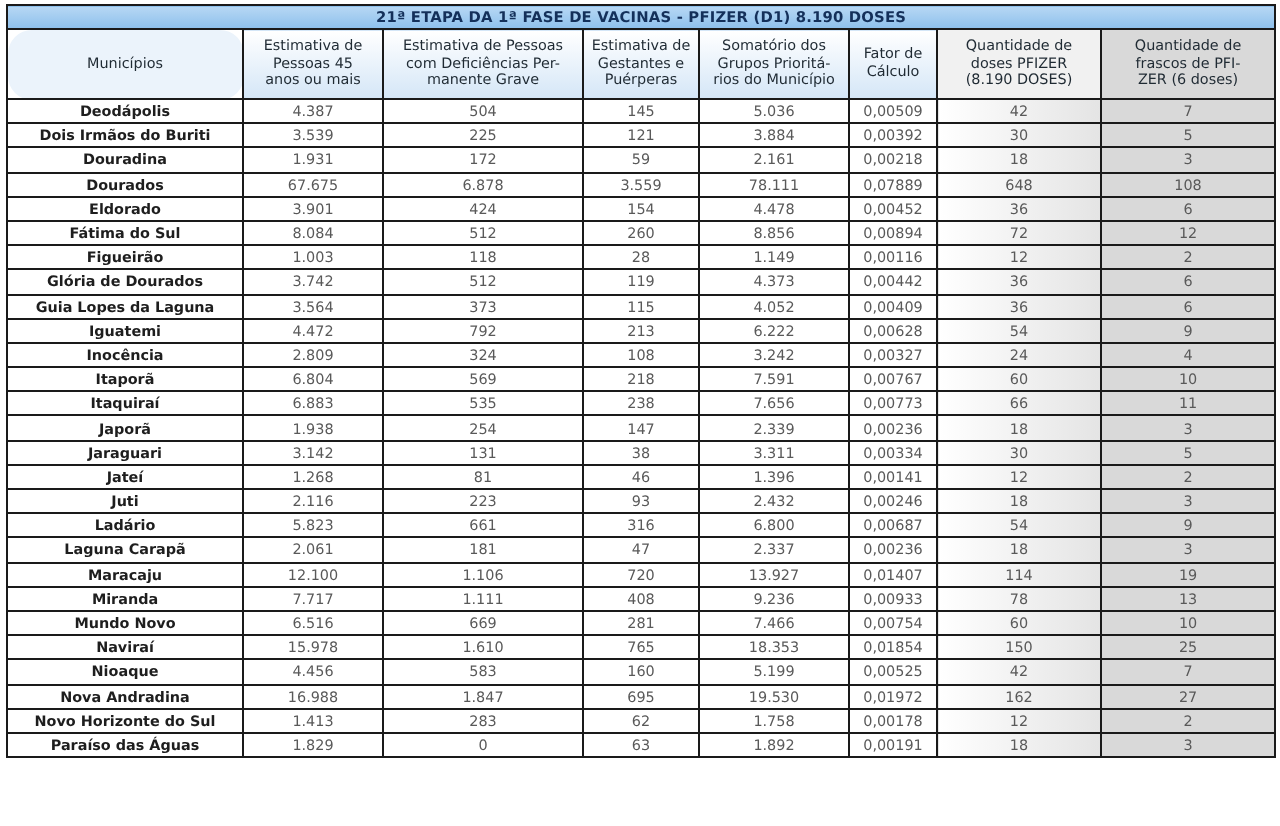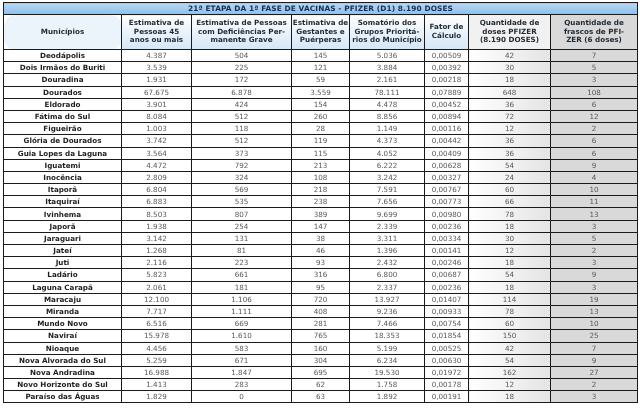--- a/index.html
+++ b/index.html
@@ -1,21 +1,21 @@
 <!DOCTYPE html>
 <html><head>
 <meta charset="utf-8">
 <style>
   html, body { margin: 0; padding: 0; background: #ffffff; }
   body { width: 640px; height: 413px; overflow: hidden; font-family: "DejaVu Sans", sans-serif; }
   .wrap { position: absolute; left: 3px; top: 2px; width: 634px; }
   table { border-collapse: collapse; width: 634px; table-layout: fixed; font-size: 7.4px; }
   td, th { border: 1px solid #1a1a1a; padding: 0; text-align: center; vertical-align: middle; overflow: hidden; white-space: nowrap; }
   .title-row th { background: linear-gradient(#b6d7f4, #8dc0ec); color: #14305a; font-weight: bold; height: 11px; font-size: 7.4px; letter-spacing: 0.1px; }
-  .head-row th { height: 34px; color: #1f2a33; font-weight: bold; white-space: normal; line-height: 8.6px; font-size: 7.2px; }
+  .head-row th { height: 34px; color: #1f2a33; font-weight: normal; white-space: normal; line-height: 8.6px; font-size: 7.2px; }
   .h-mun { background: #ebf3fb; border-radius: 12px; }
   .h-blue { background: linear-gradient(#ffffff, #d4e6f7); }
   .h-gray1 { background: #f1f1f1; }
   .h-gray2 { background: #d9d9d9; }
   .data-row td { height: 11.2px; font-size: 7.2px; color: #595959; }
   .data-row td.mun { font-weight: bold; color: #1e1e1e; text-align: center; }
   .data-row td.dos { background: linear-gradient(90deg, #ffffff, #e4e4e4); }
   .data-row td.fra { background: #d9d9d9; }
 </style>
 </head>
@@ -200,30 +200,20 @@
           <td class="mun">Itaquiraí</td>
           <td>6.883</td>
           <td>535</td>
           <td>238</td>
           <td>7.656</td>
           <td>0,00773</td>
           <td class="dos">66</td>
           <td class="fra">11</td>
         </tr>
         <tr class="data-row">
-          <td class="mun">Ivinhema</td>
-          <td>8.503</td>
-          <td>807</td>
-          <td>389</td>
-          <td>9.699</td>
-          <td>0,00980</td>
-          <td class="dos">78</td>
-          <td class="fra">13</td>
-        </tr>
-        <tr class="data-row">
           <td class="mun">Japorã</td>
           <td>1.938</td>
           <td>254</td>
           <td>147</td>
           <td>2.339</td>
           <td>0,00236</td>
           <td class="dos">18</td>
           <td class="fra">3</td>
         </tr>
         <tr class="data-row">
@@ -263,21 +253,21 @@
           <td>316</td>
           <td>6.800</td>
           <td>0,00687</td>
           <td class="dos">54</td>
           <td class="fra">9</td>
         </tr>
         <tr class="data-row">
           <td class="mun">Laguna Carapã</td>
           <td>2.061</td>
           <td>181</td>
-          <td>95</td>
+          <td>47</td>
           <td>2.337</td>
           <td>0,00236</td>
           <td class="dos">18</td>
           <td class="fra">3</td>
         </tr>
         <tr class="data-row">
           <td class="mun">Maracaju</td>
           <td>12.100</td>
           <td>1.106</td>
           <td>720</td>
@@ -320,30 +310,20 @@
           <td class="mun">Nioaque</td>
           <td>4.456</td>
           <td>583</td>
           <td>160</td>
           <td>5.199</td>
           <td>0,00525</td>
           <td class="dos">42</td>
           <td class="fra">7</td>
         </tr>
         <tr class="data-row">
-          <td class="mun">Nova Alvorada do Sul</td>
-          <td>5.259</td>
-          <td>671</td>
-          <td>304</td>
-          <td>6.234</td>
-          <td>0,00630</td>
-          <td class="dos">54</td>
-          <td class="fra">9</td>
-        </tr>
-        <tr class="data-row">
           <td class="mun">Nova Andradina</td>
           <td>16.988</td>
           <td>1.847</td>
           <td>695</td>
           <td>19.530</td>
           <td>0,01972</td>
           <td class="dos">162</td>
           <td class="fra">27</td>
         </tr>
         <tr class="data-row">

